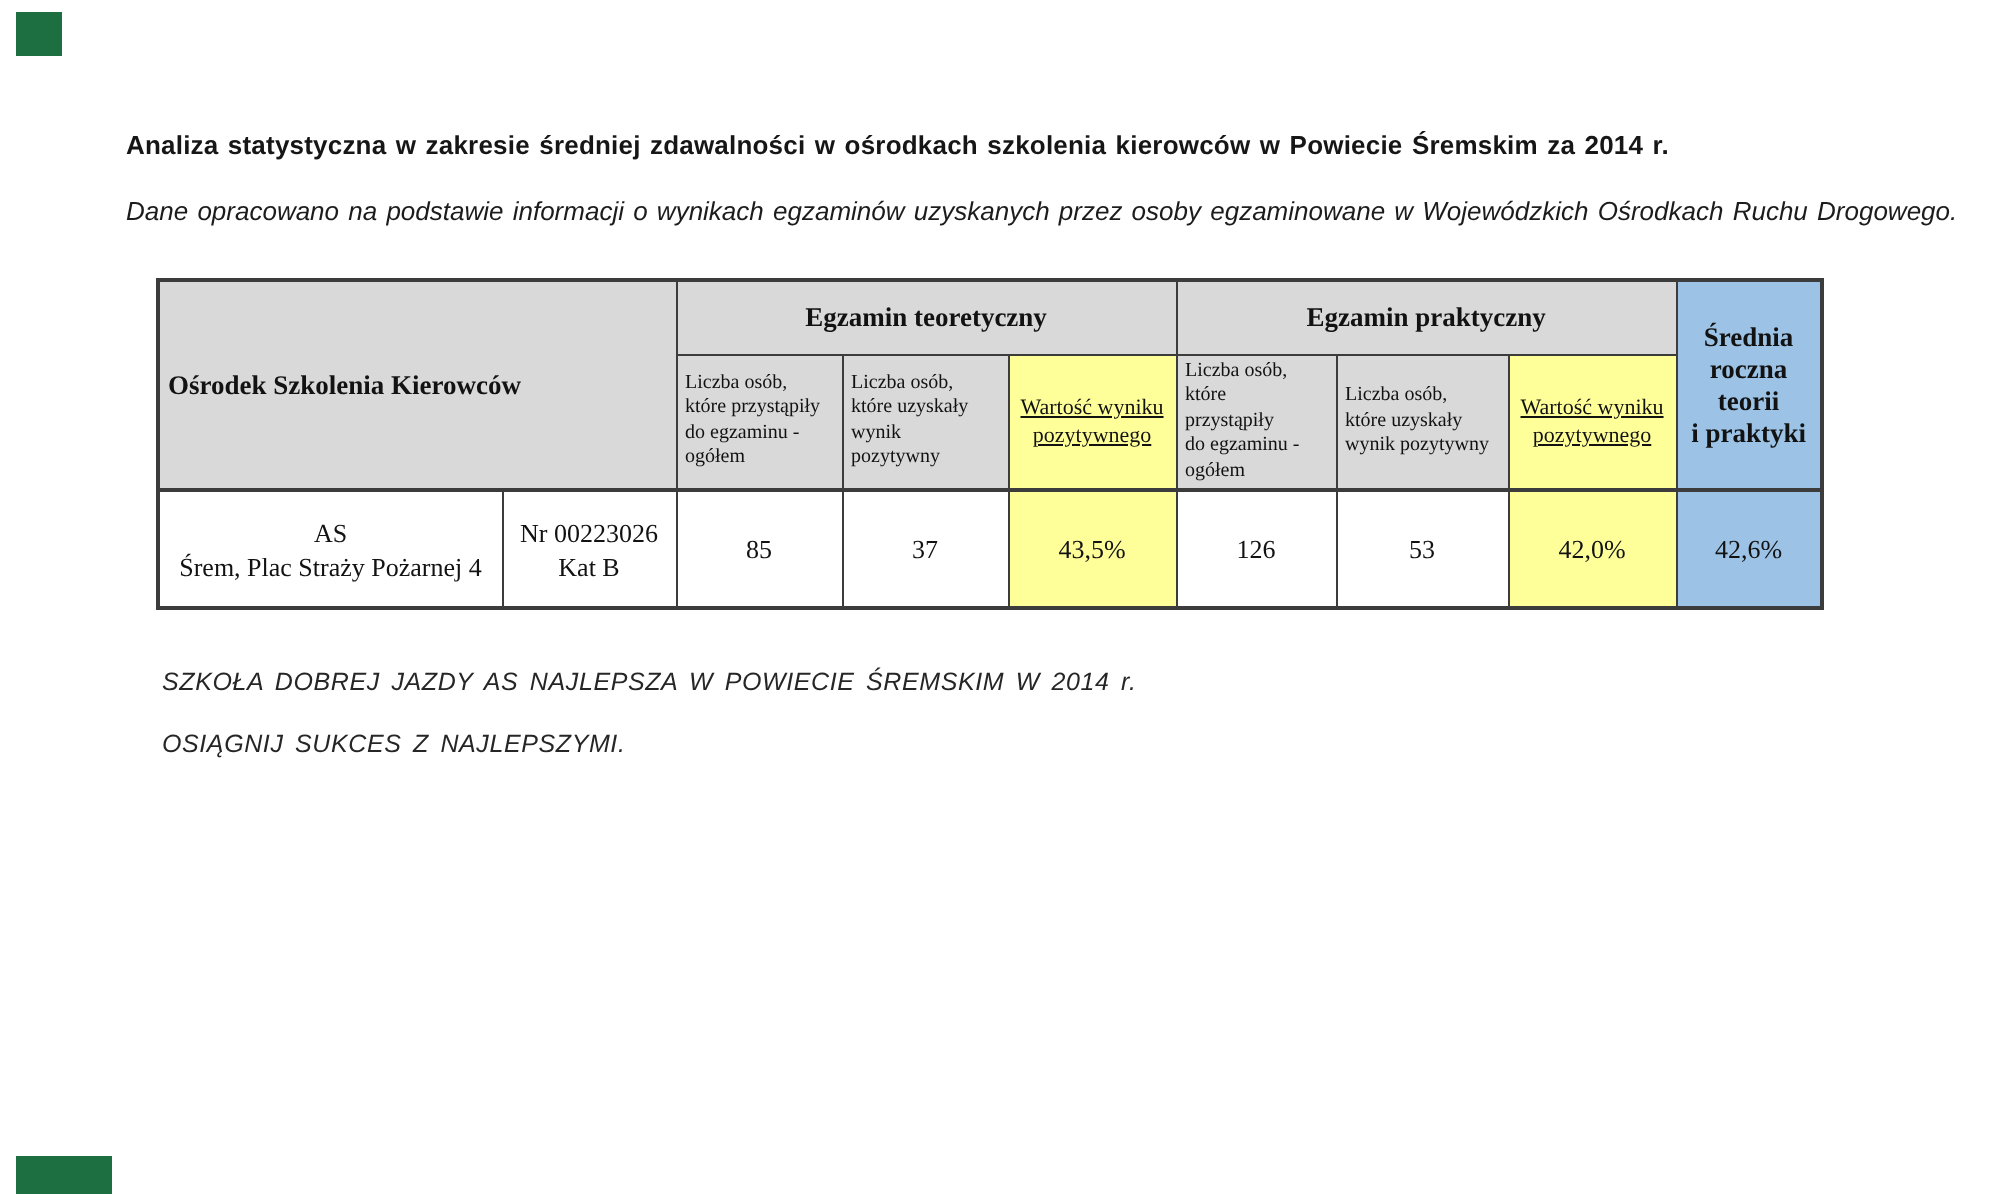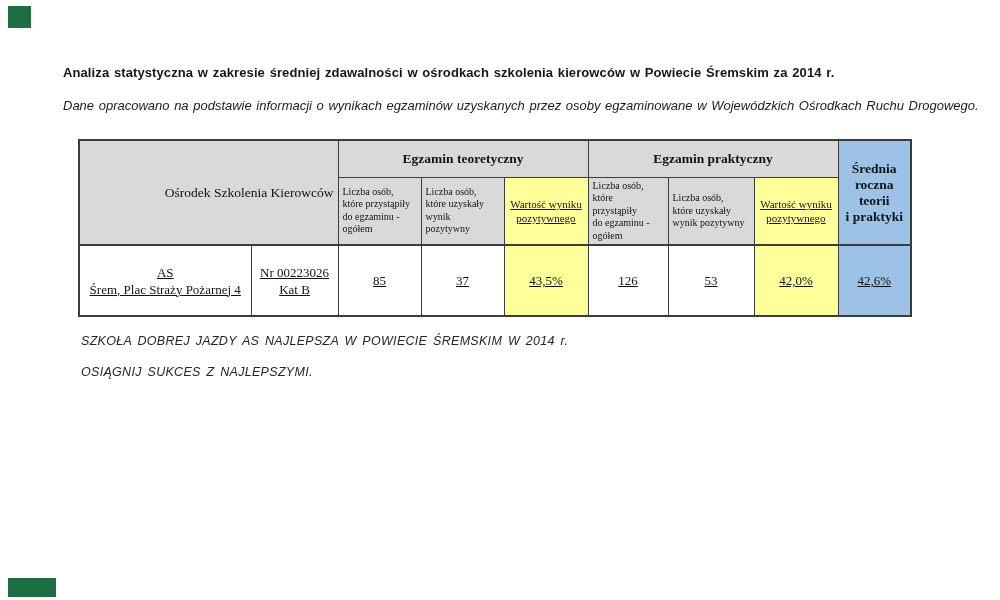--- a/index.html
+++ b/index.html
@@ -31,27 +31,27 @@
     border:2px solid var(--border);
   }
   .stats-table td{
     border:1px solid var(--border);
     vertical-align:middle;padding:2px 4px;overflow:hidden;
   }
   .c-gray{background:var(--gray);}
   .c-yellow{background:var(--yellow);}
   .c-blue{background:var(--blue);}
   .g-head{font-weight:bold;font-size:13.5px;text-align:center;}
-  .name-head{font-weight:normal;font-size:13.5px;text-align:right;}
+  .name-head{font-weight:bold;font-size:13.5px;text-align:left;}
   .avg-head{vertical-align:top;padding-top:7px;line-height:16px;}
   .sub{font-size:10px;line-height:12.5px;text-align:left;padding:3px 5px;}
   .sub-c{font-size:11px;line-height:14px;text-align:center;text-decoration:underline;}
   .row-group{height:37px;}
   .row-sub{height:67px;}
-  .row-data{height:71px;text-decoration:underline;}
+  .row-data{height:59px;}
   .row-data td{border-top-width:2px;font-size:13px;text-align:center;line-height:17px;}
   .row-data td span{white-space:nowrap;}
   .cell-school{font-size:12.5px;}
 
   .footer{position:absolute;left:81px;top:334px;}
   .footer-line{
     font-size:12.5px;font-style:italic;color:#262626;
     word-spacing:2px;letter-spacing:0.3px;margin-bottom:17px;white-space:nowrap;
   }
 </style>

